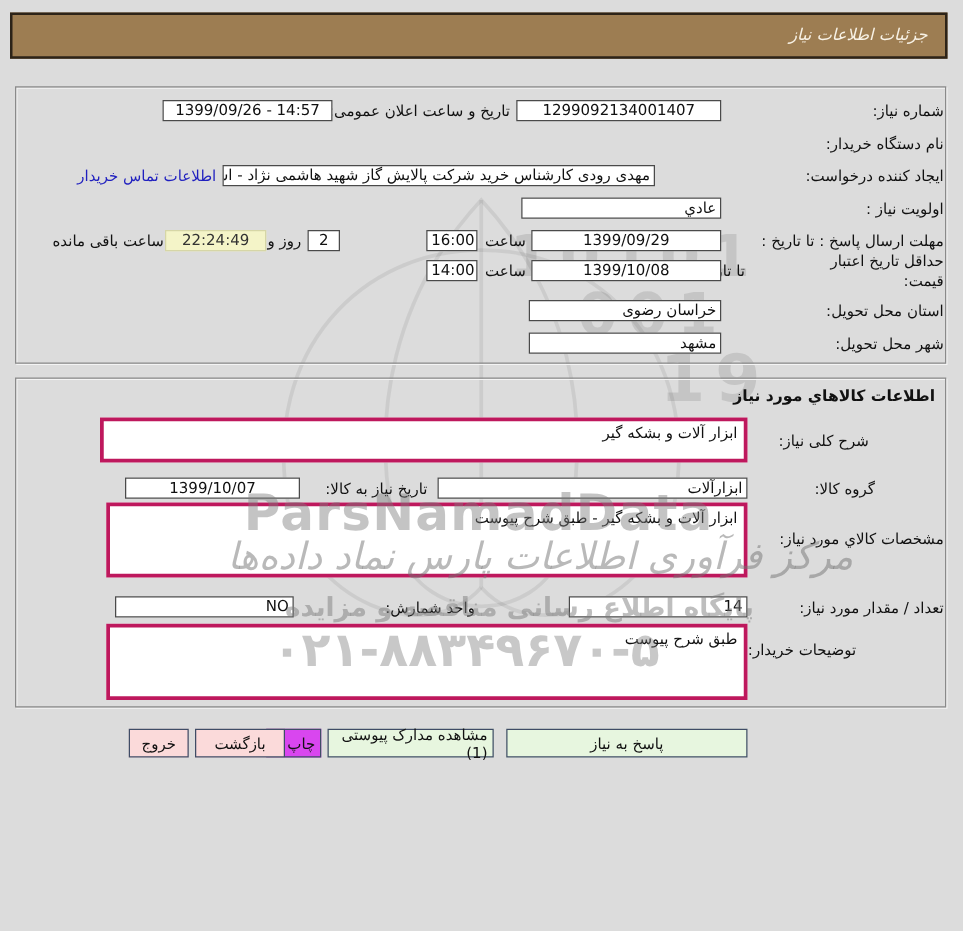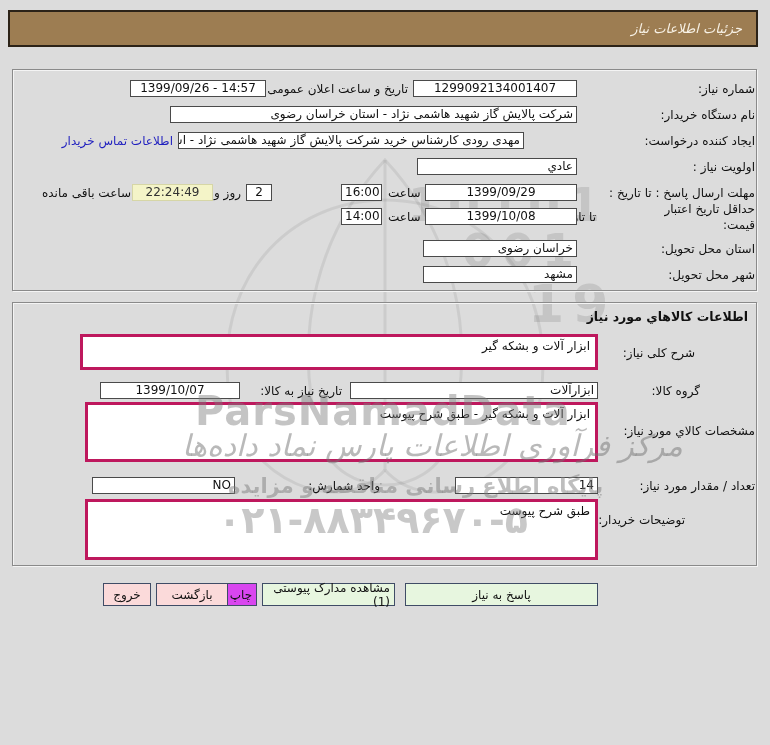--- a/index.html
+++ b/index.html
@@ -111,21 +111,20 @@
   </div>
 
   <div class="panel" id="panel-need"></div>
 
   <div class="lbl lbl-right" style="top:82px;">شماره نیاز:</div>
   <div class="vbox ctr" style="left:413px;top:80px;width:164px;">1299092134001407</div>
   <div class="lbl" style="right:362px;top:82px;">تاریخ و ساعت اعلان عمومی:</div>
   <div class="vbox ctr" style="left:130px;top:80px;width:136px;">1399/09/26 - 14:57</div>
 
   <div class="lbl lbl-right" style="top:108px;">نام دستگاه خریدار:</div>
-  <div class="vbox rtl" style="left:170px;top:106px;width:407px;">شرکت پالایش گاز شهید هاشمی نژاد - استان خراسان رضوی</div>
 
   <div class="lbl lbl-right" style="top:134px;">ایجاد کننده درخواست:</div>
   <div class="vbox rtl" style="left:178px;top:132px;width:346px;">مهدی رودی کارشناس خرید شرکت پالایش گاز شهید هاشمی نژاد - استان خرا</div>
   <div class="link" style="right:597px;top:134px;">اطلاعات تماس خریدار</div>
 
   <div class="lbl lbl-right" style="top:160px;">اولویت نیاز :</div>
   <div class="vbox rtl" style="left:417px;top:158px;width:160px;">عادي</div>
 
   <div class="lbl lbl-right" style="top:186px;">مهلت ارسال پاسخ : تا تاریخ :</div>
   <div class="vbox ctr" style="left:425px;top:184px;width:152px;">1399/09/29</div>

